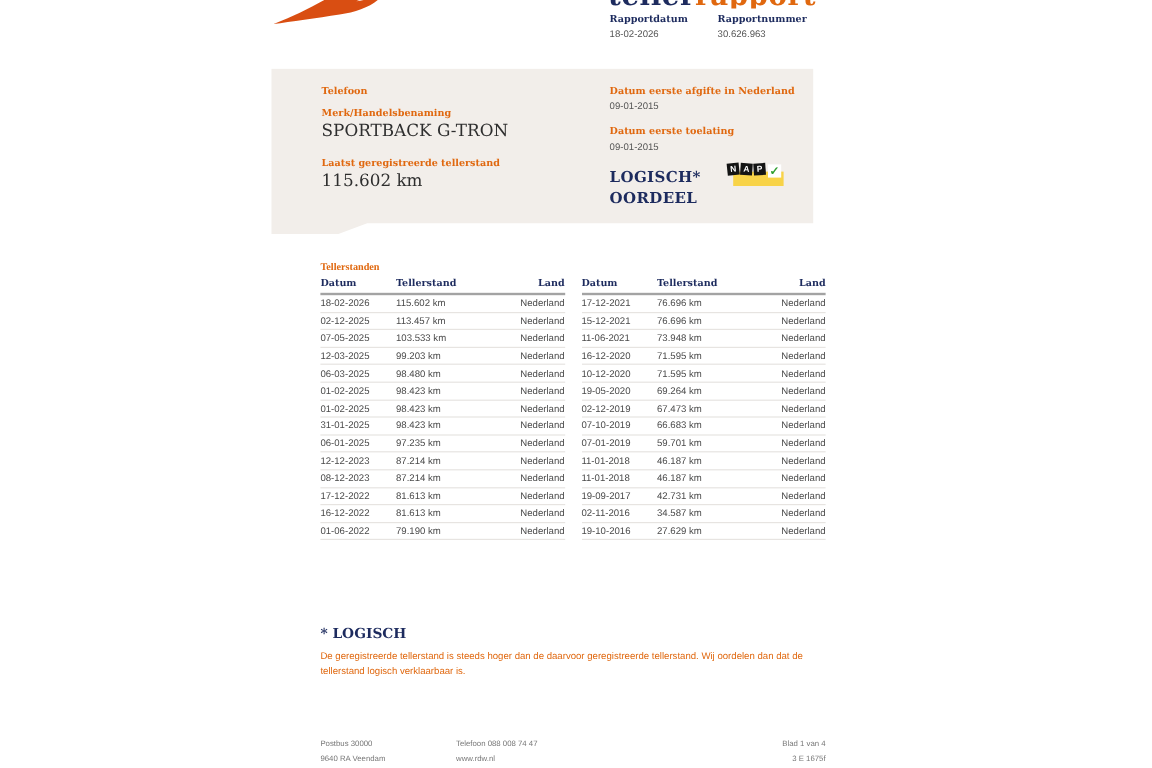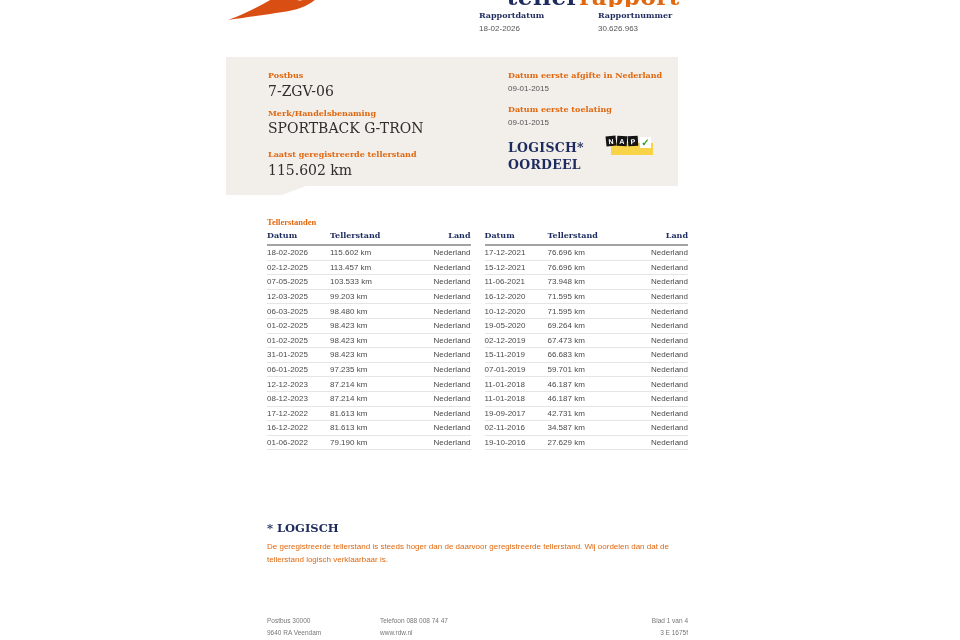--- a/index.html
+++ b/index.html
@@ -16,21 +16,21 @@
   .title-clip .inner{
     margin-top:-17px;text-align:right;font-family:"DejaVu Serif", serif;
     font-weight:bold;font-size:23px;letter-spacing:0.5px;white-space:nowrap;
   }
   .title-navy{color:#1d2b5e;}
   .title-orange{color:#e0680f;}
 
   .hmeta{top:10px;}
   .hmeta .lbl{font-family:"DejaVu Serif", serif;font-weight:bold;font-size:8px;color:#1d2b5e;}
   .hmeta .val{font-size:8px;color:#555;margin-top:4px;}
-  .rdate{left:479px;}
+  .rdate{left:508px;}
   .rnum{left:598px;}
 
   
   .card{
     left:226px;top:57px;width:452px;height:138px;background:#f2eeea;
     clip-path:polygon(0 0,100% 0,100% calc(100% - 9px),80px calc(100% - 9px),56px 100%,0 100%);
   }
   .olabel{font-family:"DejaVu Serif", serif;font-weight:bold;font-size:8px;color:#e0680f;}
   .serifval{font-family:"DejaVu Serif", serif;font-size:14px;color:#2e2e2e;}
   .card-left{left:42px;top:13px;width:230px;}
@@ -96,22 +96,21 @@
   <div class="lbl">Rapportdatum</div>
   <div class="val">18-02-2026</div>
 </div>
 <div class="abs hmeta rnum">
   <div class="lbl">Rapportnummer</div>
   <div class="val">30.626.963</div>
 </div>
 
 <div class="abs card">
   <div class="abs card-left">
-    <div class="olabel">Postbus</div>
-    <div class="serifval mt3">7-ZGV-06</div>
+    <div class="olabel">Telefoon</div>
     <div class="olabel mt9">Merk/Handelsbenaming</div>
     <div class="serifval mt2">SPORTBACK G-TRON</div>
     <div class="olabel mt13">Laatst geregistreerde tellerstand</div>
     <div class="serifval mt3">115.602 km</div>
   </div>
   <div class="abs card-right">
     <div class="olabel">Datum eerste afgifte in Nederland</div>
     <div class="datev">09-01-2015</div>
     <div class="olabel mt11">Datum eerste toelating</div>
     <div class="datev">09-01-2015</div>
@@ -266,21 +265,21 @@
         <span class="c3">Nederland</span>
       </div>
 
       <div class="trow">
         <span class="c1">02-12-2019</span>
         <span class="c2">67.473 km</span>
         <span class="c3">Nederland</span>
       </div>
 
       <div class="trow">
-        <span class="c1">15-11-2019</span>
+        <span class="c1">07-10-2019</span>
         <span class="c2">66.683 km</span>
         <span class="c3">Nederland</span>
       </div>
 
       <div class="trow">
         <span class="c1">07-01-2019</span>
         <span class="c2">59.701 km</span>
         <span class="c3">Nederland</span>
       </div>
 

